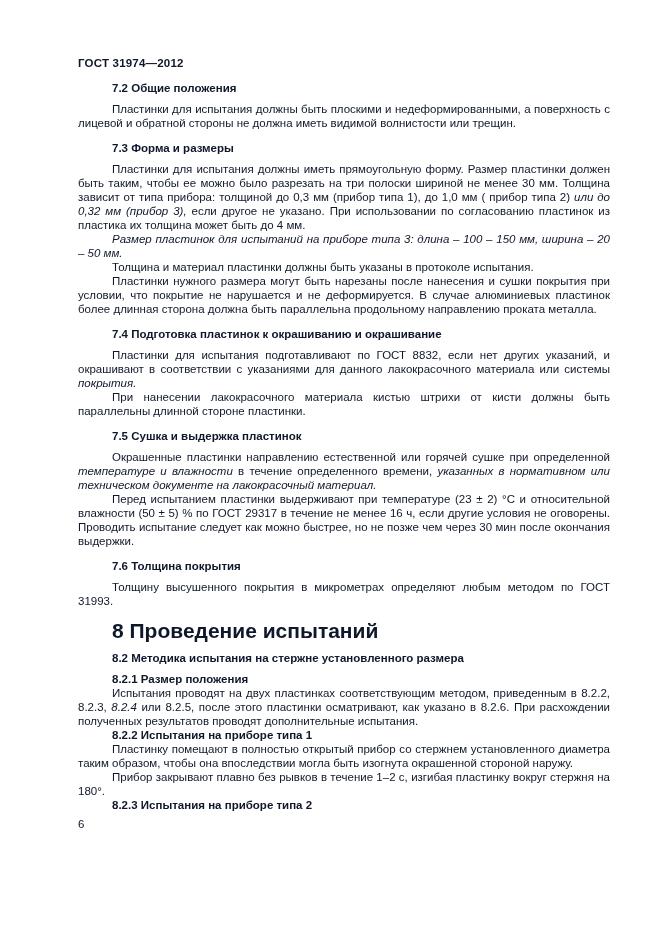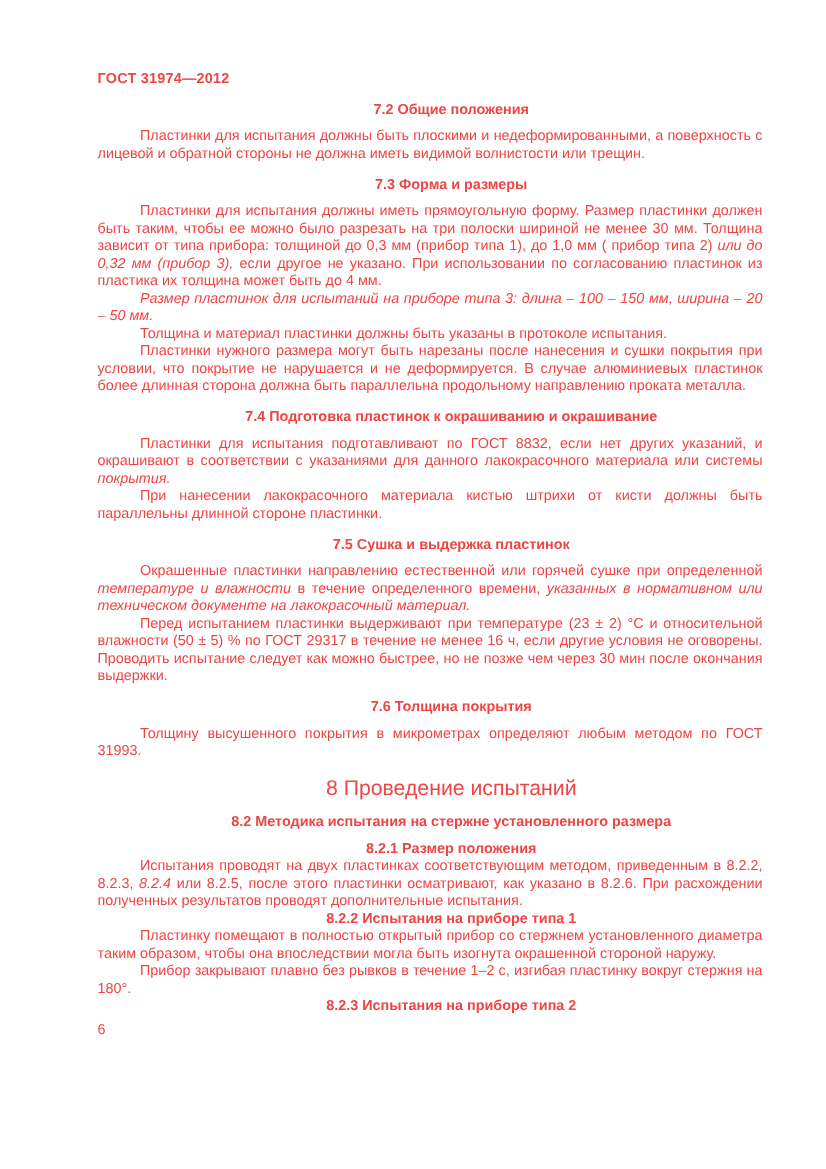--- a/index.html
+++ b/index.html
@@ -8,54 +8,53 @@
     background: #ffffff;
   }
   .page {
     position: relative;
     width: 661px;
     height: 935px;
     background: #ffffff;
     box-sizing: border-box;
     padding: 56px 51px 0 78px;
     font-family: "Liberation Sans", sans-serif;
-    color: #ef4444;
+    color: #0f172a;
     overflow: hidden;
   }
   .doc-header {
     font-size: 11.5px;
     font-weight: bold;
     line-height: 14px;
     letter-spacing: 0.2px;
   }
   .doc-body {
     margin-top: 4px;
   }
   .blk {
     font-size: 11.5px;
     line-height: 14px;
-    text-align: center;
   }
   .blk.p {
     text-align: justify;
     text-indent: 34px;
   }
   .blk.h {
     font-weight: bold;
     text-indent: 34px;
     margin: 11px 0 7px 0;
   }
   .blk.ht {
     font-weight: bold;
     text-indent: 34px;
     margin: 0;
   }
   .blk.hbig {
-    font-weight: normal;
-    font-size: 17px;
+    font-weight: bold;
+    font-size: 21px;
     line-height: 19px;
     text-indent: 34px;
     margin: 13px 0 8px 0;
   }
   .i {
     font-style: italic;
   }
   .page-number {
     font-size: 11.5px;
     line-height: 14px;

